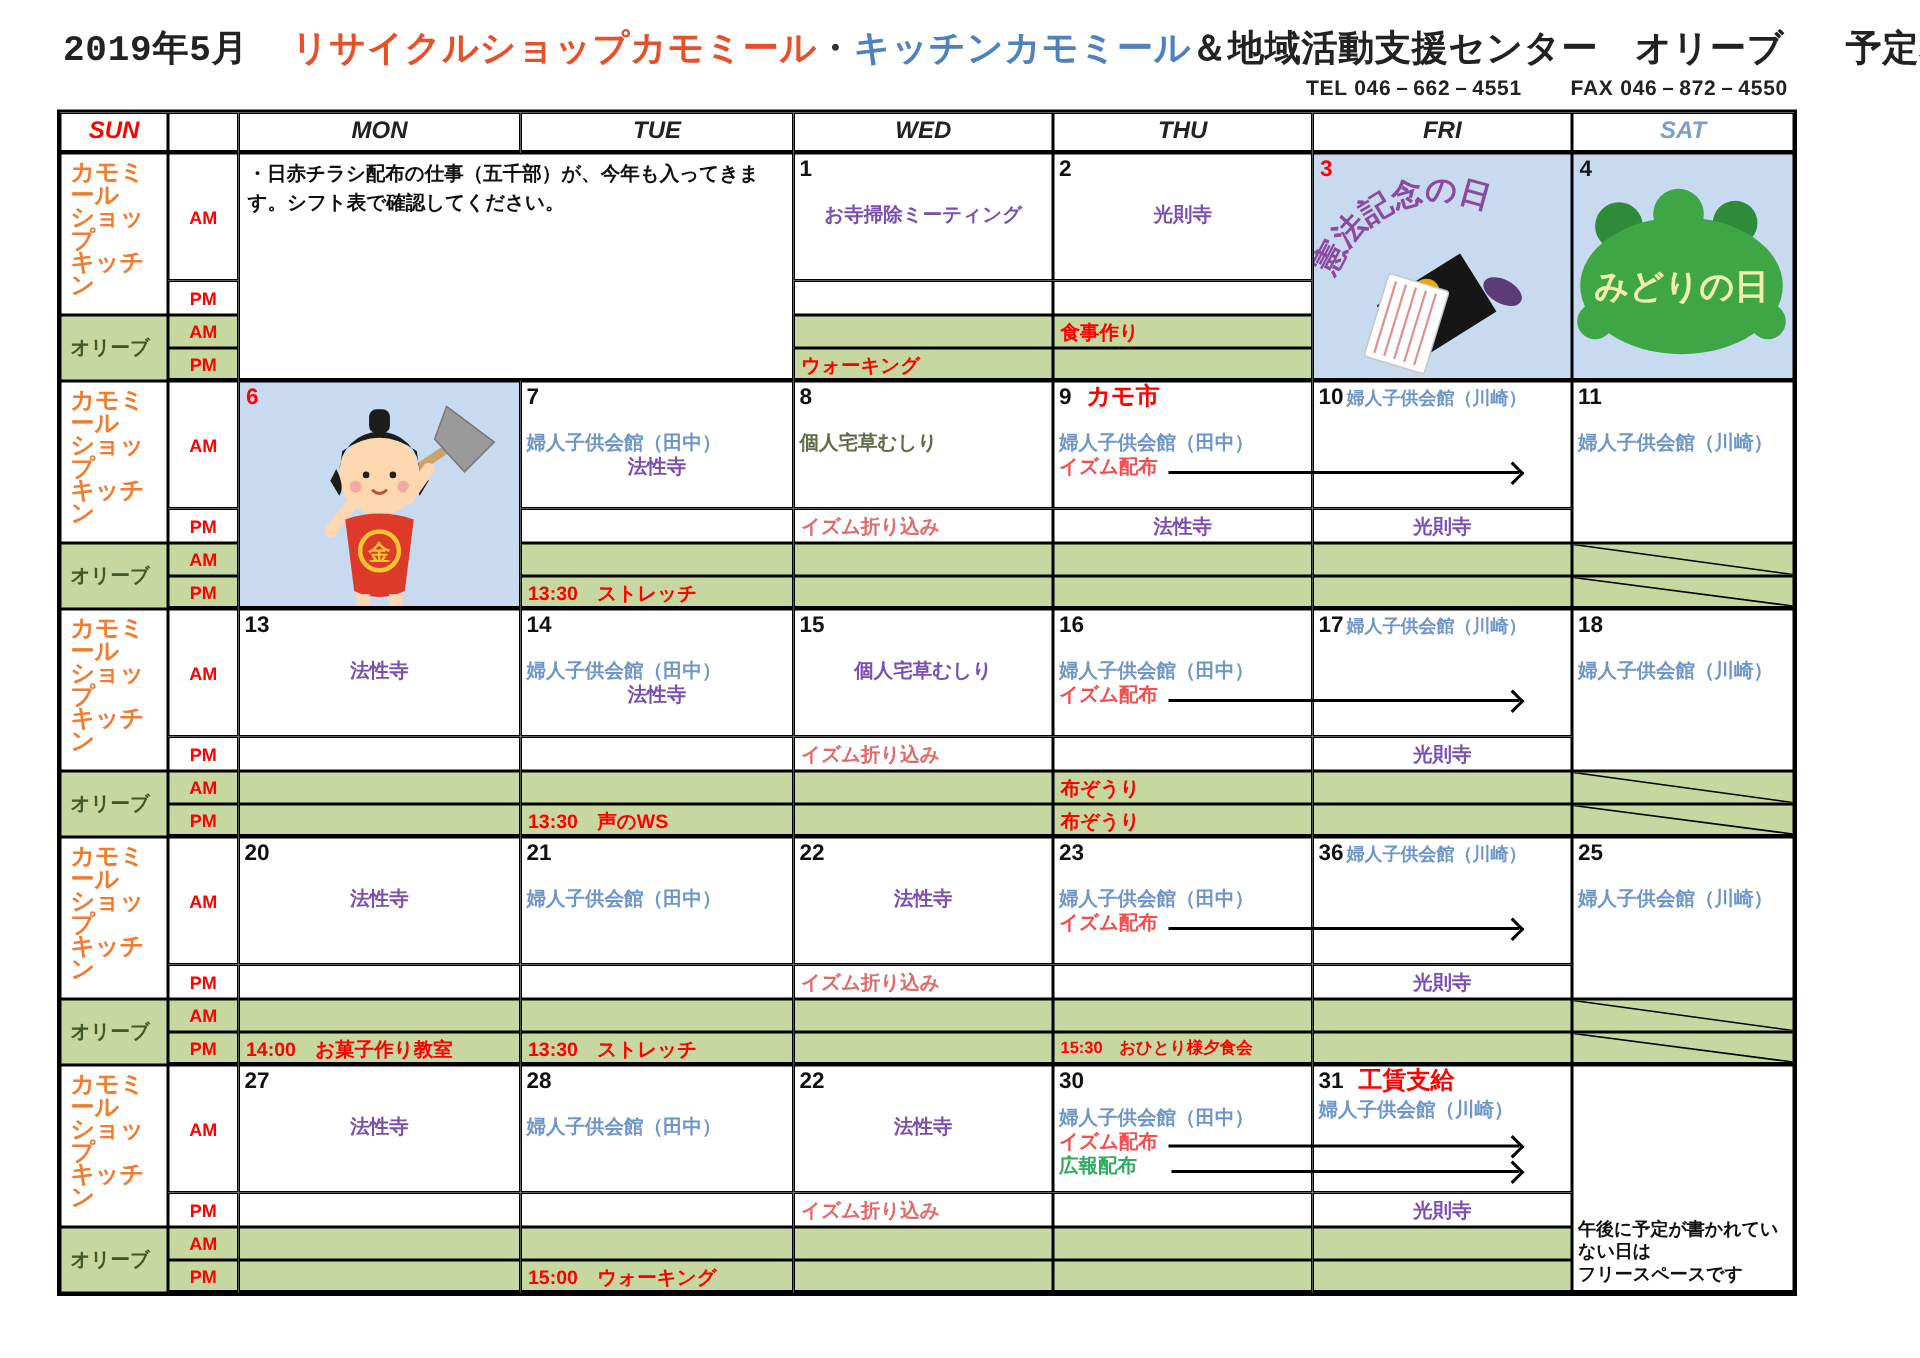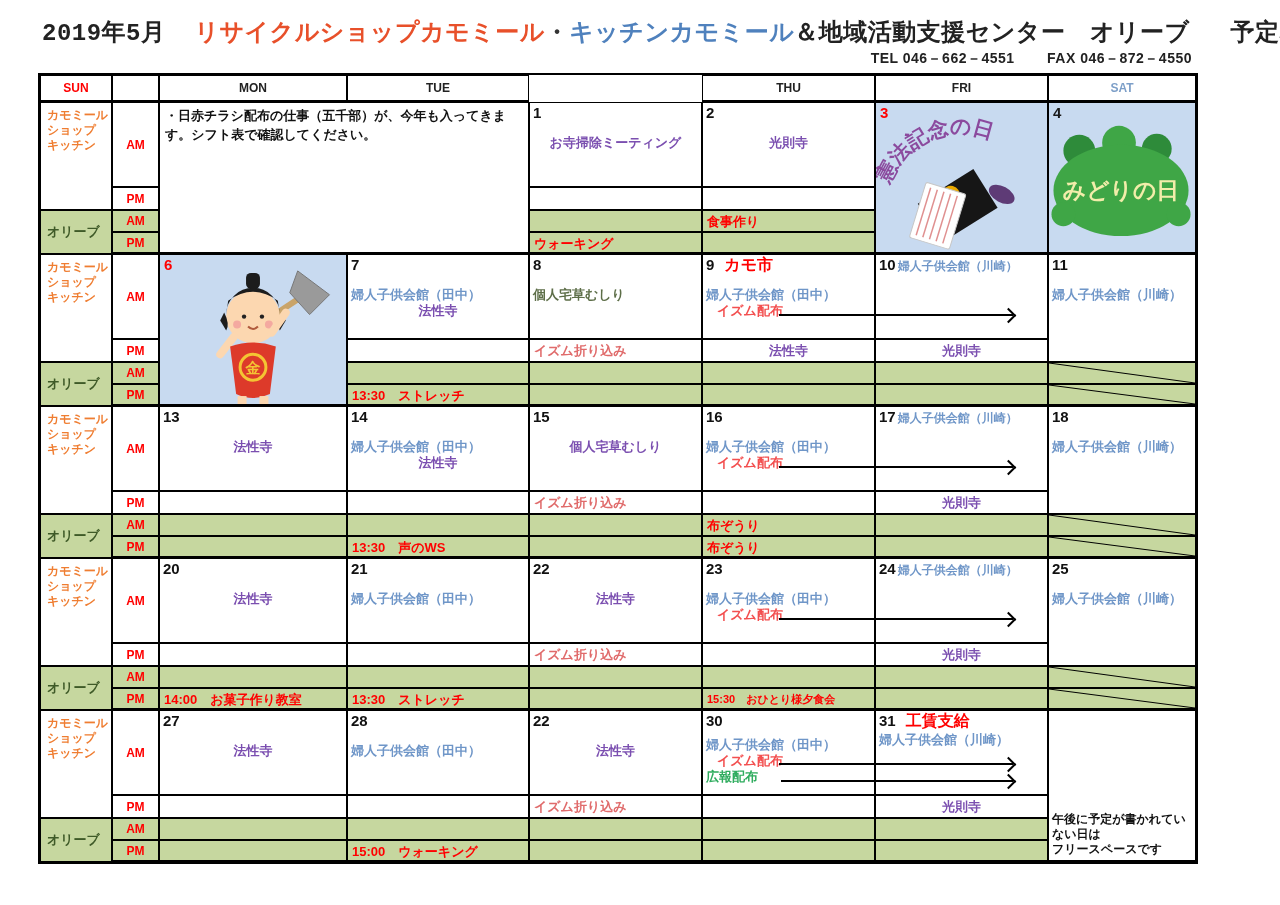--- a/index.html
+++ b/index.html
@@ -18,42 +18,42 @@
   .contact span{margin-left:28px;}
 
   
   .cal{position:absolute;left:38px;top:73px;display:grid;border:2px solid #000;background:#fff;
        grid-template-columns:72px 47px 188px 182px 173px 173px 173px 148px;
        grid-template-rows:27px repeat(5, 85px 23px 22px 22px);}
   .cell{position:relative;border:1px solid #000;background:#fff;overflow:visible;box-sizing:border-box;}
   .olive{background:var(--olivebg);}
   .holiday{background:var(--holidaybg);}
   .wkend{border-bottom-width:2px;}
-  .hd{display:flex;align-items:center;justify-content:center;font-size:12px;color:#222;border-bottom-width:2px;}
+  .hd{display:flex;align-items:center;justify-content:center;font-size:16px;color:#222;border-bottom-width:2px;font-style:italic;}
   .hd-sun{color:var(--red);}
   .hd-sat{color:var(--satblue);}
 
   
-  .rowlabel{font-size:12px;line-height:15px;padding:5px 0 0 6px;white-space:pre-line;color:var(--orange);font-family:Liberation Serif, serif;}
+  .rowlabel{font-size:16px;line-height:15px;padding:5px 0 0 6px;white-space:pre-line;color:var(--orange);font-family:Liberation Serif, serif;}
   .olivelabel{display:flex;align-items:center;padding-left:6px;font-size:13px;color:var(--olivetext);}
   .ampm{display:flex;align-items:center;justify-content:center;font-size:12px;color:var(--red);}
 
   
   .daycell{padding:1px 3px;}
   .dateln{font-size:15px;line-height:18px;color:#111;}
   .badge{color:var(--red);font-size:16px;margin-left:10px;}
   .inline-ev{font-size:12px;margin-left:2px;}
   .ln{font-size:13px;line-height:16px;white-space:nowrap;}
   .gap{margin-top:13px;}
   .gap-sm{margin-top:7px;}
   .pmcell{padding:3px 4px;}
   .pmcell .ln{line-height:15px;}
   .sm{font-size:11px;}
   .t-red{color:var(--red);}
-  .t-softred{color:var(--softred);margin-left:11px;}
+  .t-softred{color:var(--softred);}
   .t-salmon{color:var(--salmon);}
   .t-purple{color:var(--purple);text-align:center;}
   .t-blue{color:var(--blue);}
   .t-green{color:var(--green);}
   .t-olivegray{color:var(--olivegray);}
 
   
   .notes{padding:3px 5px;font-size:13px;line-height:19px;color:#111;}
   .notes .p4{margin-top:17px;}
 
@@ -84,20 +84,21 @@
   <span>TEL 046－662－4551</span>
   <span>FAX 046－872－4550</span>
 </div>
 
 <div class="cal">
 
   <div class="cell hd hd-sun" style="grid-area:1/1/2/2">SUN</div>
   <div class="cell hd" style="grid-area:1/2/2/3"></div>
   <div class="cell hd" style="grid-area:1/3/2/4">MON</div>
   <div class="cell hd" style="grid-area:1/4/2/5">TUE</div>
+  <div class="cell hd" style="grid-area:1/5/2/6">WED</div>
   <div class="cell hd" style="grid-area:1/6/2/7">THU</div>
   <div class="cell hd" style="grid-area:1/7/2/8">FRI</div>
   <div class="cell hd hd-sat" style="grid-area:1/8/2/9">SAT</div>
 
   <div class="cell rowlabel" style="grid-area:2/1/4/2">カモミール
 ショップ
 キッチン</div>
   <div class="cell ampm" style="grid-area:2/2/3/3">AM</div>
   <div class="cell ampm" style="grid-area:3/2/4/3">PM</div>
   <div class="cell olive olivelabel" style="grid-area:4/1/6/2">オリーブ</div>
@@ -376,21 +377,21 @@
     <div class="ln t-softred">イズム配布</div>
     <div class="arrow" style="left:76px;top:59px;width:234px;"></div>
   </div>
   <div class="cell pmcell" style="grid-area:15/6/16/7"></div>
   <div class="cell olive" style="grid-area:16/6/17/7"></div>
   <div class="cell olive pmcell wkend" style="grid-area:17/6/18/7">
     <div class="ln t-red sm">15:30　おひとり様夕食会</div>
   </div>
 
   <div class="cell daycell" style="grid-area:14/7/15/8">
-    <div class="dateln"><span>24</span><span class="inline-ev t-blue">婦人子供会館（川崎）</span></div>
+    <div class="dateln"><span>36</span><span class="inline-ev t-blue">婦人子供会館（川崎）</span></div>
   </div>
   <div class="cell pmcell" style="grid-area:15/7/16/8">
     <div class="ln t-purple">光則寺</div>
   </div>
   <div class="cell olive" style="grid-area:16/7/17/8"></div>
   <div class="cell olive wkend" style="grid-area:17/7/18/8"></div>
 
   <div class="cell daycell" style="grid-area:14/8/16/9">
     <div class="dateln">25</div>
     <div class="ln t-blue gap">婦人子供会館（川崎）</div>

